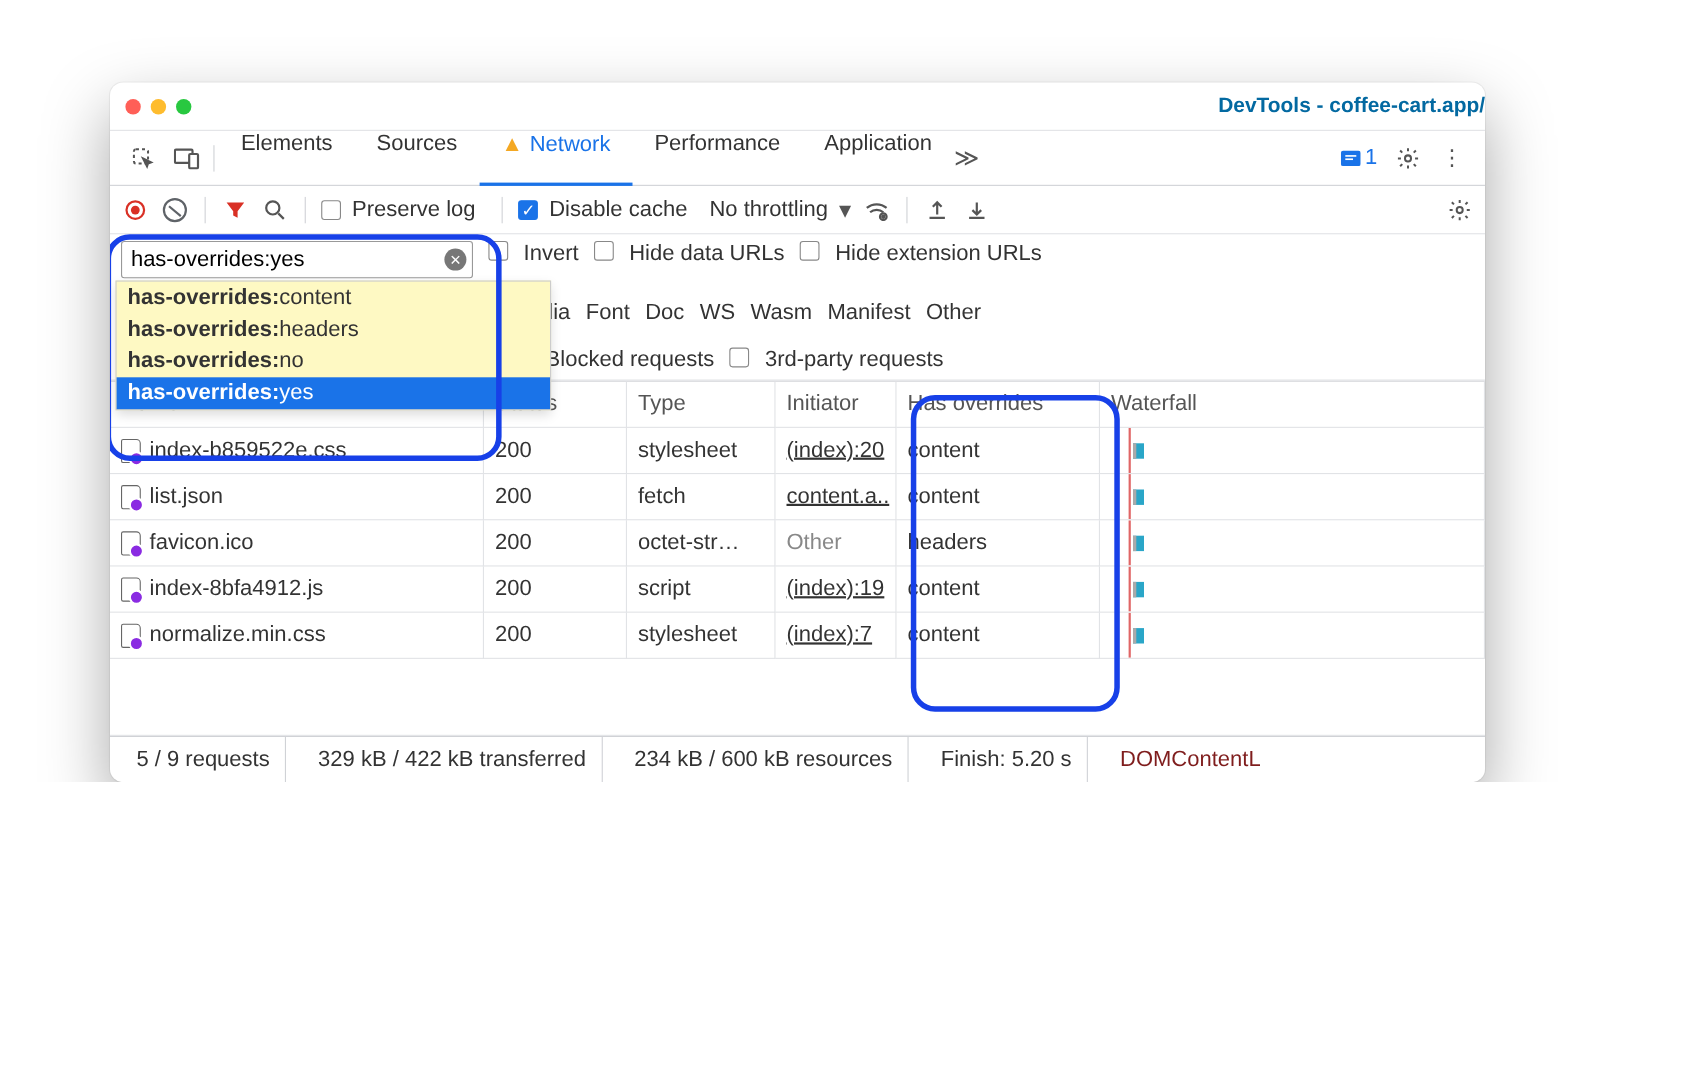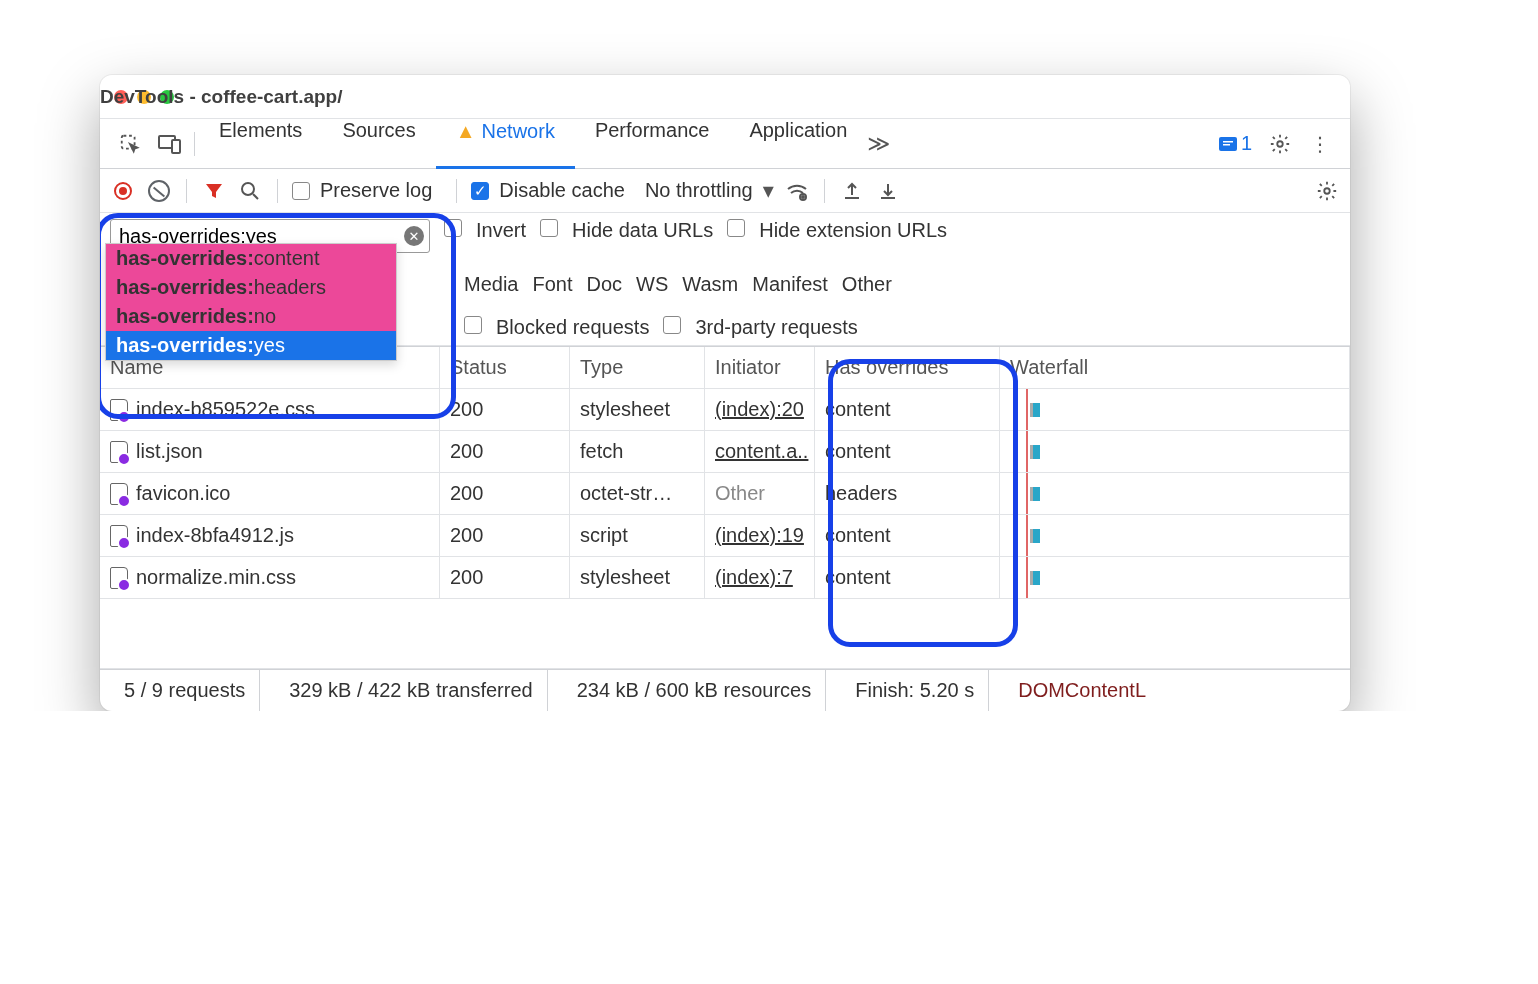--- a/index.html
+++ b/index.html
@@ -2,21 +2,21 @@
 <html><head>
 <meta charset="utf-8">
 <style>
   * { box-sizing: border-box; margin: 0; padding: 0; font-family: -apple-system, BlinkMacSystemFont, "Segoe UI", Helvetica, Arial, sans-serif; }
   body { background: #fff; display: flex; align-items: flex-start; justify-content: flex-start; }
   .window { width: 1250px; margin: 75px 0 0 100px; background: #fff; border-radius: 12px; box-shadow: 0 25px 60px rgba(0,0,0,0.35), 0 0 0 1px rgba(0,0,0,0.05); overflow: hidden; position: relative; }
   .titlebar { height: 44px; display: flex; align-items: center; padding: 0 14px; border-bottom: 1px solid #e1e3e6; position: relative; }
   .traffic { display: flex; gap: 9px; }
   .tdot { width: 14px; height: 14px; border-radius: 50%; }
   .tdot.red { background: #ff5f57; } .tdot.yellow { background: #febc2e; } .tdot.green { background: #28c840; }
-  .title { position: absolute; left: 0; right: 0; text-align: left; font-size: 19px; font-weight: 600; color: #404040; pointer-events: none; }
+  .title { position: absolute; left: 0; right: 0; text-align: right; font-size: 19px; font-weight: 600; color: #0369a1; pointer-events: none; }
   .tabbar { height: 50px; display: flex; align-items: center; padding: 0 10px; border-bottom: 1px solid #d0d2d6; font-size: 20px; color: #333; }
   .ticon { width: 28px; height: 28px; display: inline-flex; align-items: center; justify-content: center; margin: 0 6px; color: #555; }
   .tab { padding: 0 20px; height: 100%; display: flex; gap: 6px; cursor: default; }
   .tab.active { color: #1a73e8; border-bottom: 3px solid #1a73e8; margin-bottom: -1px; }
   .tab .warn { color: #f4a823; }
   .spacer { flex: 1; }
   .badge-count { display: inline-flex; align-items: center; color: #1a73e8; gap: 4px; margin: 0 8px; }
   .toolbar { height: 44px; display: flex; align-items: center; padding: 0 10px; gap: 10px; border-bottom: 1px solid #e1e3e6; font-size: 20px; color: #333; }
   .divider { width: 1px; height: 24px; background: #d0d2d6; margin: 0 4px; }
   .iconbtn { width: 26px; height: 26px; display: inline-flex; align-items: center; justify-content: center; }
@@ -26,21 +26,21 @@
   .nosign::after { content:''; position:absolute; left: 2px; right: 2px; top: 50%; height: 2px; background:#5f6368; transform: rotate(40deg); }
   .funnel.red { color: #d93025; }
   .cbox { width: 18px; height: 18px; border: 1.5px solid #888; border-radius: 3px; display: inline-flex; align-items: center; justify-content: center; font-size: 15px; color: #fff; }
   .cbox.checked { background: #1a73e8; border-color: #1a73e8; }
   .label { margin-right: 10px; }
   .throttle { display: flex; align-items: center; gap: 10px; }
   .filterbar { padding: 6px 10px; display: flex; flex-wrap: wrap; gap: 14px; font-size: 20px; color: #333; border-bottom: 1px solid #e1e3e6; row-gap: 10px; position: relative; }
   .filterwrap { position: relative; }
   .filterinput { width: 320px; height: 34px; border: 1px solid #999; border-radius: 3px; padding: 0 30px 0 8px; font-size: 20px; font-family: inherit; outline: none; }
   .clear-x { position: absolute; right: 6px; top: 50%; transform: translateY(-50%); width: 20px; height: 20px; background:#777; color:#fff; border-radius: 50%; display:flex; align-items:center; justify-content:center; font-size:13px; }
-  .dropdown { position: absolute; top: 24px; left: -5px; width: 292px; background: #ec4899; border: 1px solid #ccc; box-shadow: 0 4px 10px rgba(0,0,0,0.15); z-index: 5; font-family: ui-monospace, Menlo, monospace; font-size: 20px; }
+  .dropdown { position: absolute; top: 36px; left: -5px; width: 396px; background: #fef9c3; border: 1px solid #ccc; box-shadow: 0 4px 10px rgba(0,0,0,0.15); z-index: 5; font-family: ui-monospace, Menlo, monospace; font-size: 20px; }
   .dropdown .opt { padding: 3px 10px; white-space: nowrap; }
   .dropdown .opt b { font-weight: 700; }
   .dropdown .opt.sel { background: #1a73e8; color: #fff; }
   .highlight-box { position: absolute; border: 5px solid #1740e8; border-radius: 22px; pointer-events: none; z-index: 10; }
   .ftype { color: #333; }
   .rowline { width: 100%; height: 0; }
   .table { display: grid; grid-template-columns: 340px 130px 135px 110px 185px 1fr; font-size: 20px; color: #333; border-top: 1px solid #d0d2d6; }
   .th, .td { padding: 9px 10px; border-right: 1px solid #e1e3e6; border-bottom: 1px solid #e1e3e6; white-space: nowrap; overflow: hidden; text-overflow: ellipsis; display: flex; align-items: center; gap: 8px; }
   .th { color: #555; font-weight: 400; }
   .td.link { text-decoration: underline; color: #333; }

